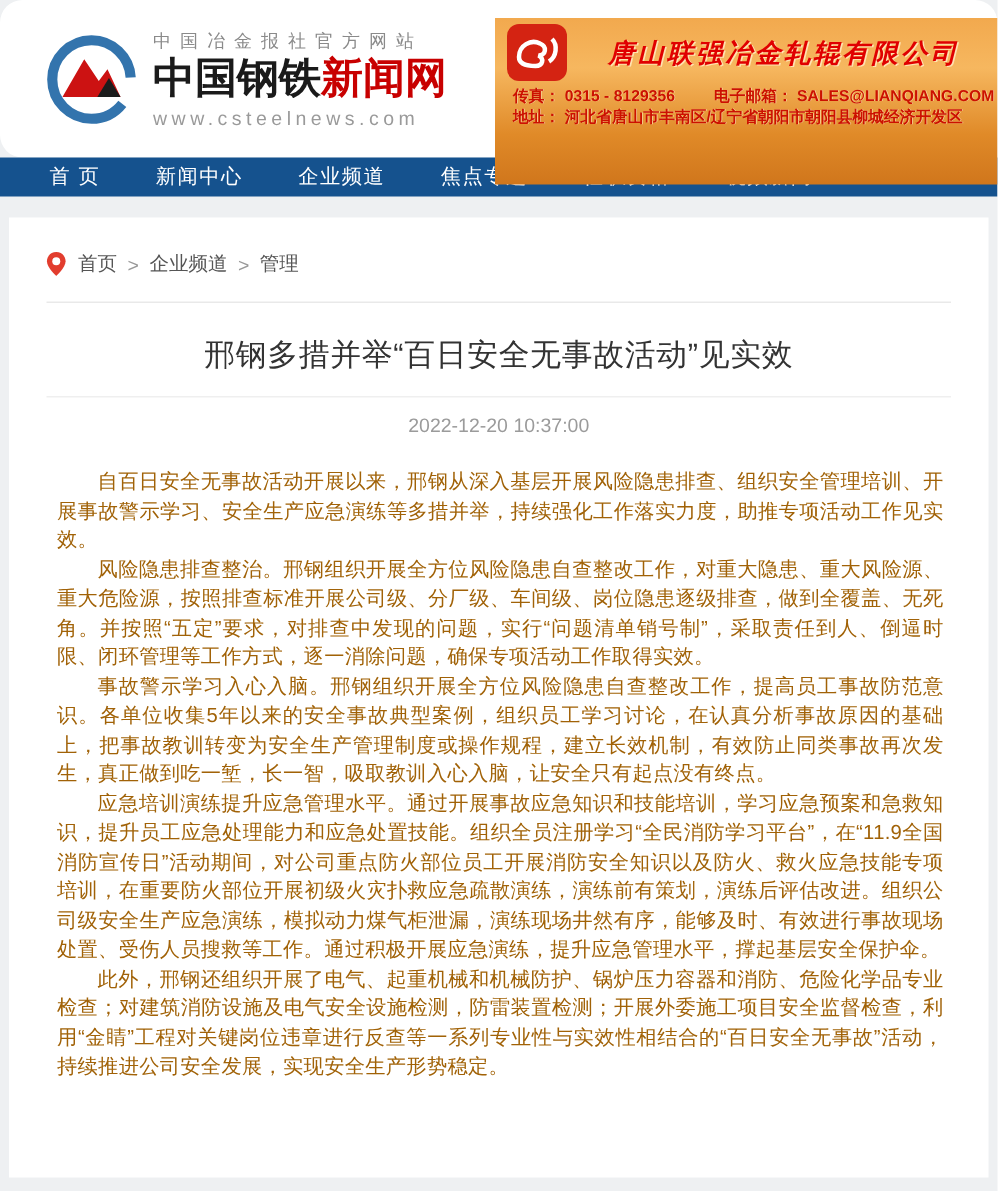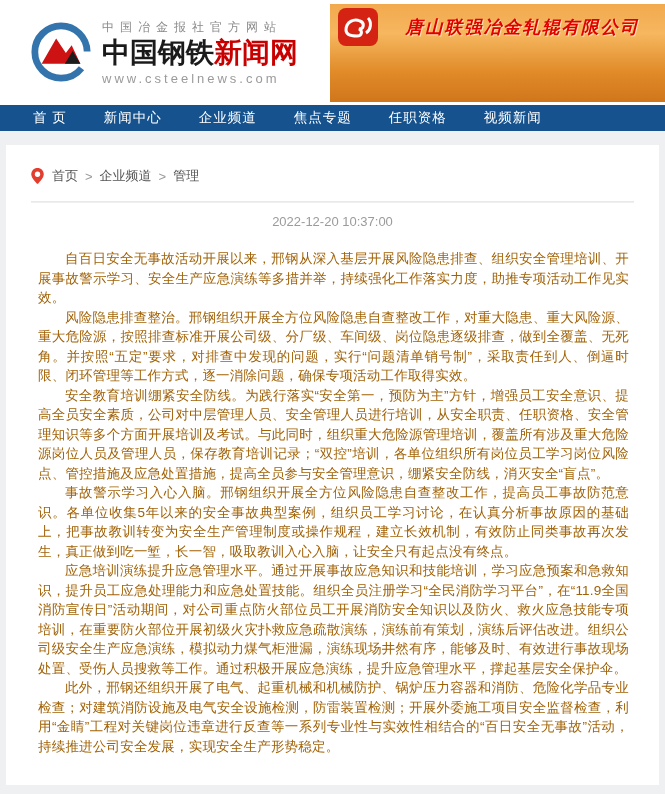--- a/index.html
+++ b/index.html
@@ -3,30 +3,30 @@
 <meta charset="utf-8">
 <style>
   * { margin:0; padding:0; box-sizing:border-box; }
   html,body { width:665px; }
   body {
     font-family:"Liberation Sans","DejaVu Sans",sans-serif;
     background:#eef0f2;
     width:665px; height:794px; overflow:hidden;
   }
   
-  .header { background:#fff; height:105px; display:flex; align-items:center; justify-content:space-between; padding-left:30px; }
+  .header { background:#fff; height:105px; display:flex; justify-content:space-between; padding-left:30px;border-radius:15px; }
   .logo { display:flex; align-items:center; cursor:pointer; }
   .logo-icon { width:62px; height:62px; margin-right:10px; flex:0 0 auto; }
   .logo-text { display:flex; flex-direction:column; }
   .logo-tagline { color:#8a8a8a; font-size:12px; letter-spacing:6px; margin-bottom:2px; }
   .logo-name { font-size:28px; font-weight:bold; color:#1a1a1a; font-family:"Liberation Serif","DejaVu Serif",serif; line-height:1.1; }
   .logo-name .red { color:#c80000; }
   .logo-url { color:#9a9a9a; font-size:13px; letter-spacing:3px; margin-top:2px; }
   
-  .ad { width:335px; height:98px; margin:0 0; background:linear-gradient(180deg,#f2a94e 0%,#f6b75f 30%,#e08a28 70%,#d0761c 100%); position:relative; cursor:pointer; flex:0 0 auto; }
+  .ad { width:335px; height:111px; margin:12px 0; background:linear-gradient(180deg,#f2a94e 0%,#f6b75f 30%,#e08a28 70%,#d0761c 100%); position:relative; cursor:pointer; flex:0 0 auto; }
   .ad-top { display:flex; align-items:center; padding:4px 6px 2px 8px; }
   .ad-logo { width:40px; height:38px; margin-right:8px; flex:0 0 auto; }
   .ad-names { flex:1; text-align:center; }
   .ad-name { color:#e00000; font-weight:bold; font-style:italic; font-size:17.5px; line-height:20px; letter-spacing:2px; white-space:nowrap; text-shadow:1px 1px 0 #ffe2b0; font-family:"Liberation Serif","DejaVu Serif",serif; }
   .ad-info { padding:1px 8px 0 12px; }
   .ad-info-row { color:#cc1100; font-size:10.5px; font-weight:bold; line-height:14px; white-space:nowrap; text-shadow:0.5px 0.5px 0 #f8d9a0; }
   .ad-info-row .sp { display:inline-block; width:26px; }
   
   .nav { background:#15528e; height:26px; display:flex; align-items:center; padding-left:33px; }
   .nav a { color:#fff; font-size:13.5px; text-decoration:none; margin-right:37px; letter-spacing:1px; cursor:pointer; }
@@ -63,20 +63,24 @@
     <div class="ad-top">
       <svg class="ad-logo" viewBox="0 0 40 38">
         <rect x="0" y="0" width="40" height="38" rx="8" fill="#d42312"></rect>
         <path d="M8 22 C8 14 16 10 22 13 C27 15 26 21 21 21 C25 23 24 28 19 28 C13 28 8 27 8 22 Z" fill="none" stroke="#fff" stroke-width="3"></path>
         <path d="M30 10 C34 14 33 22 28 25" fill="none" stroke="#fff" stroke-width="3"></path>
       </svg>
       <div class="ad-names">
         <div class="ad-name">唐山联强冶金轧辊有限公司</div>
       </div>
     </div>
+    <div class="ad-info">
+      <div class="ad-info-row"><span>传真： 0315 - 8129356</span><span class="sp"></span><span>电子邮箱： SALES@LIANQIANG.COM</span></div>
+      <div class="ad-info-row"><span>地址： 河北省唐山市丰南区/辽宁省朝阳市朝阳县柳城经济开发区</span></div>
+    </div>
   </div>
 </div>
 
 <div class="nav">
   <a>首 页</a>
   <a>新闻中心</a>
   <a>企业频道</a>
   <a>焦点专题</a>
   <a>任职资格</a>
   <a>视频新闻</a>
@@ -89,24 +93,24 @@
       <circle cx="7" cy="7" r="3" fill="#fff"></circle>
     </svg>
     <a>首页</a>
     <span class="sep">&gt;</span>
     <a>企业频道</a>
     <span class="sep">&gt;</span>
     <a>管理</a>
   </div>
   <div class="bc-rule"></div>
 
+  <h1 class="article-title">邢钢多措并举“百日安全无事故活动”见实效</h1>
   <div class="title-rule"></div>
   <div class="article-date">2022-12-20 10:37:00</div>
 
   <div class="article-body">
     <p>自百日安全无事故活动开展以来，邢钢从深入基层开展风险隐患排查、组织安全管理培训、开展事故警示学习、安全生产应急演练等多措并举，持续强化工作落实力度，助推专项活动工作见实效。</p>
     <p>风险隐患排查整治。邢钢组织开展全方位风险隐患自查整改工作，对重大隐患、重大风险源、重大危险源，按照排查标准开展公司级、分厂级、车间级、岗位隐患逐级排查，做到全覆盖、无死角。并按照“五定”要求，对排查中发现的问题，实行“问题清单销号制”，采取责任到人、倒逼时限、闭环管理等工作方式，逐一消除问题，确保专项活动工作取得实效。</p>
-    <p>安全教育培训绷紧安全防线。为践行落实“安全第一，预防为主”方针，增强员工安全意识、提高全员安全素质，公司对中层管理人员、安全管理人员进行培训，从安全职责、任职资格、安全管理知识等多个方面开展培训及考试。与此同时，组织重大危险源管理培训，覆盖所有涉及重大危险源岗位人员及管理人员，保存教育培训记录；“双控”培训，各单位组织所有岗位员工学习岗位风险点、管控措施及应急处置措施，提高全员参与安全管理意识，绷紧安全防线，消灭安全“盲点”。</p>
     <p>事故警示学习入心入脑。邢钢组织开展全方位风险隐患自查整改工作，提高员工事故防范意识。各单位收集5年以来的安全事故典型案例，组织员工学习讨论，在认真分析事故原因的基础上，把事故教训转变为安全生产管理制度或操作规程，建立长效机制，有效防止同类事故再次发生，真正做到吃一堑，长一智，吸取教训入心入脑，让安全只有起点没有终点。</p>
     <p>应急培训演练提升应急管理水平。通过开展事故应急知识和技能培训，学习应急预案和急救知识，提升员工应急处理能力和应急处置技能。组织全员注册学习“全民消防学习平台”，在“11.9全国消防宣传日”活动期间，对公司重点防火部位员工开展消防安全知识以及防火、救火应急技能专项培训，在重要防火部位开展初级火灾扑救应急疏散演练，演练前有策划，演练后评估改进。组织公司级安全生产应急演练，模拟动力煤气柜泄漏，演练现场井然有序，能够及时、有效进行事故现场处置、受伤人员搜救等工作。通过积极开展应急演练，提升应急管理水平，撑起基层安全保护伞。</p>
     <p>此外，邢钢还组织开展了电气、起重机械和机械防护、锅炉压力容器和消防、危险化学品专业检查；对建筑消防设施及电气安全设施检测，防雷装置检测；开展外委施工项目安全监督检查，利用“金睛”工程对关键岗位违章进行反查等一系列专业性与实效性相结合的“百日安全无事故”活动，持续推进公司安全发展，实现安全生产形势稳定。</p>
   </div>
 </div>
 
 </body></html>

